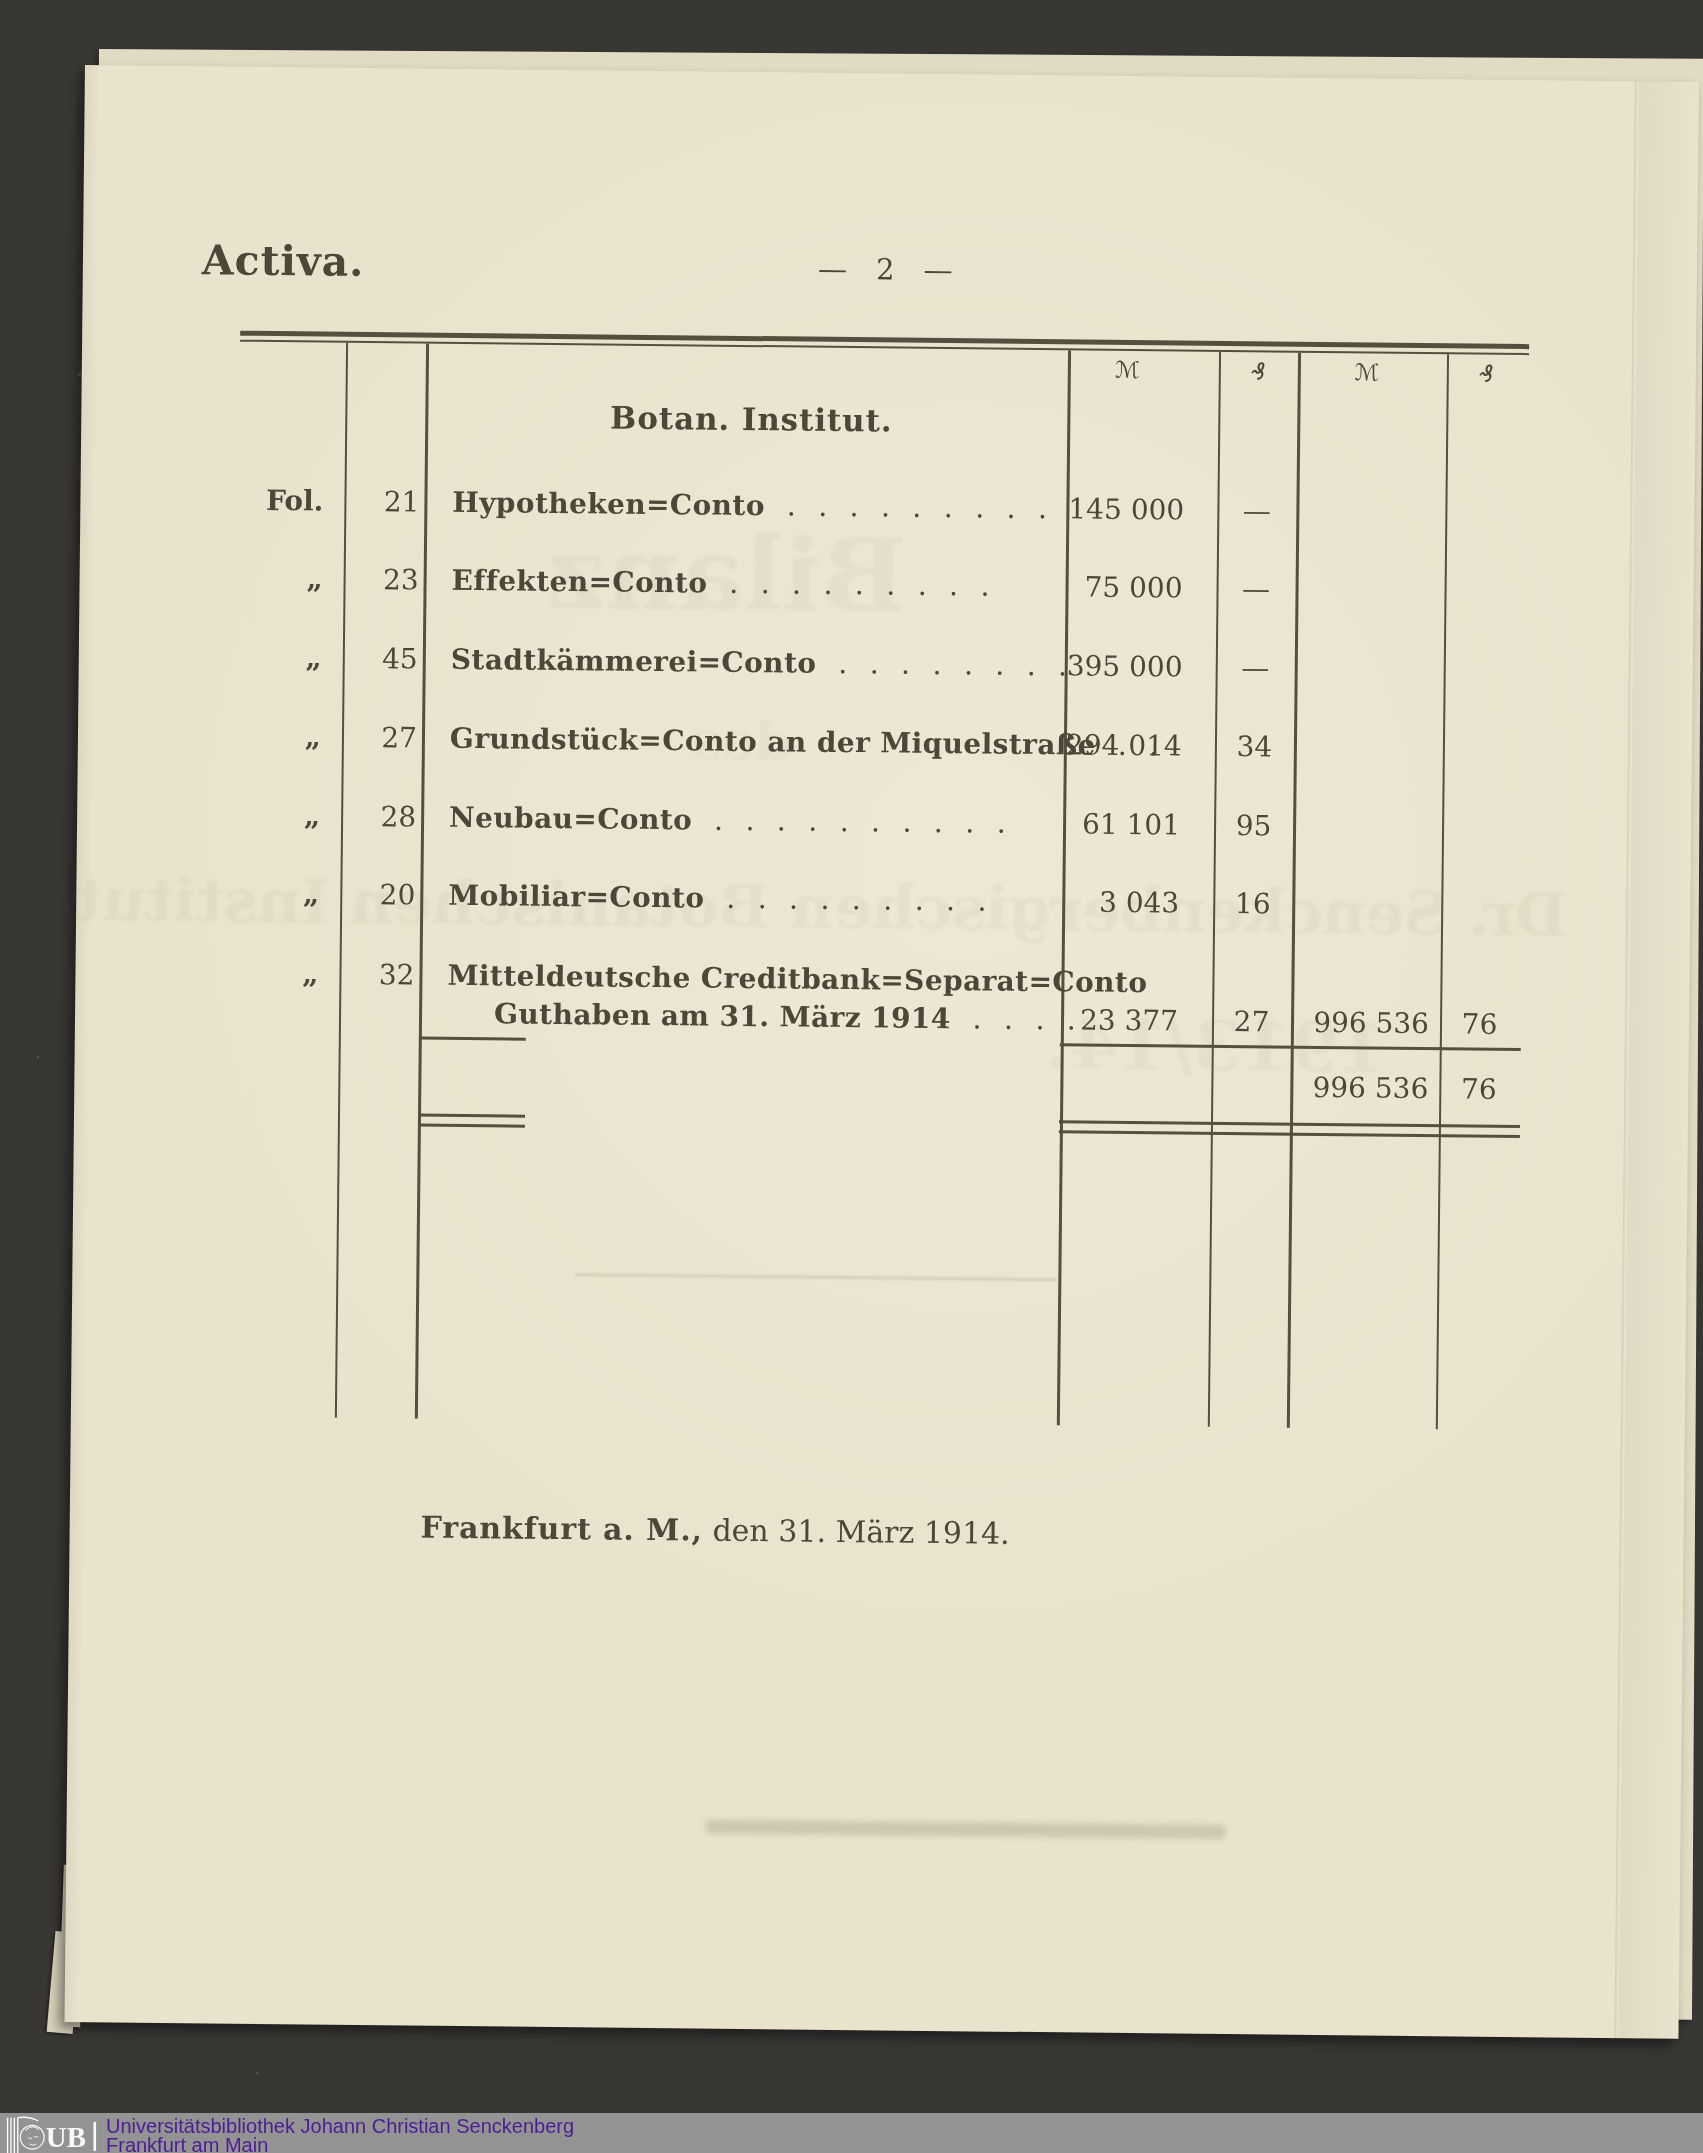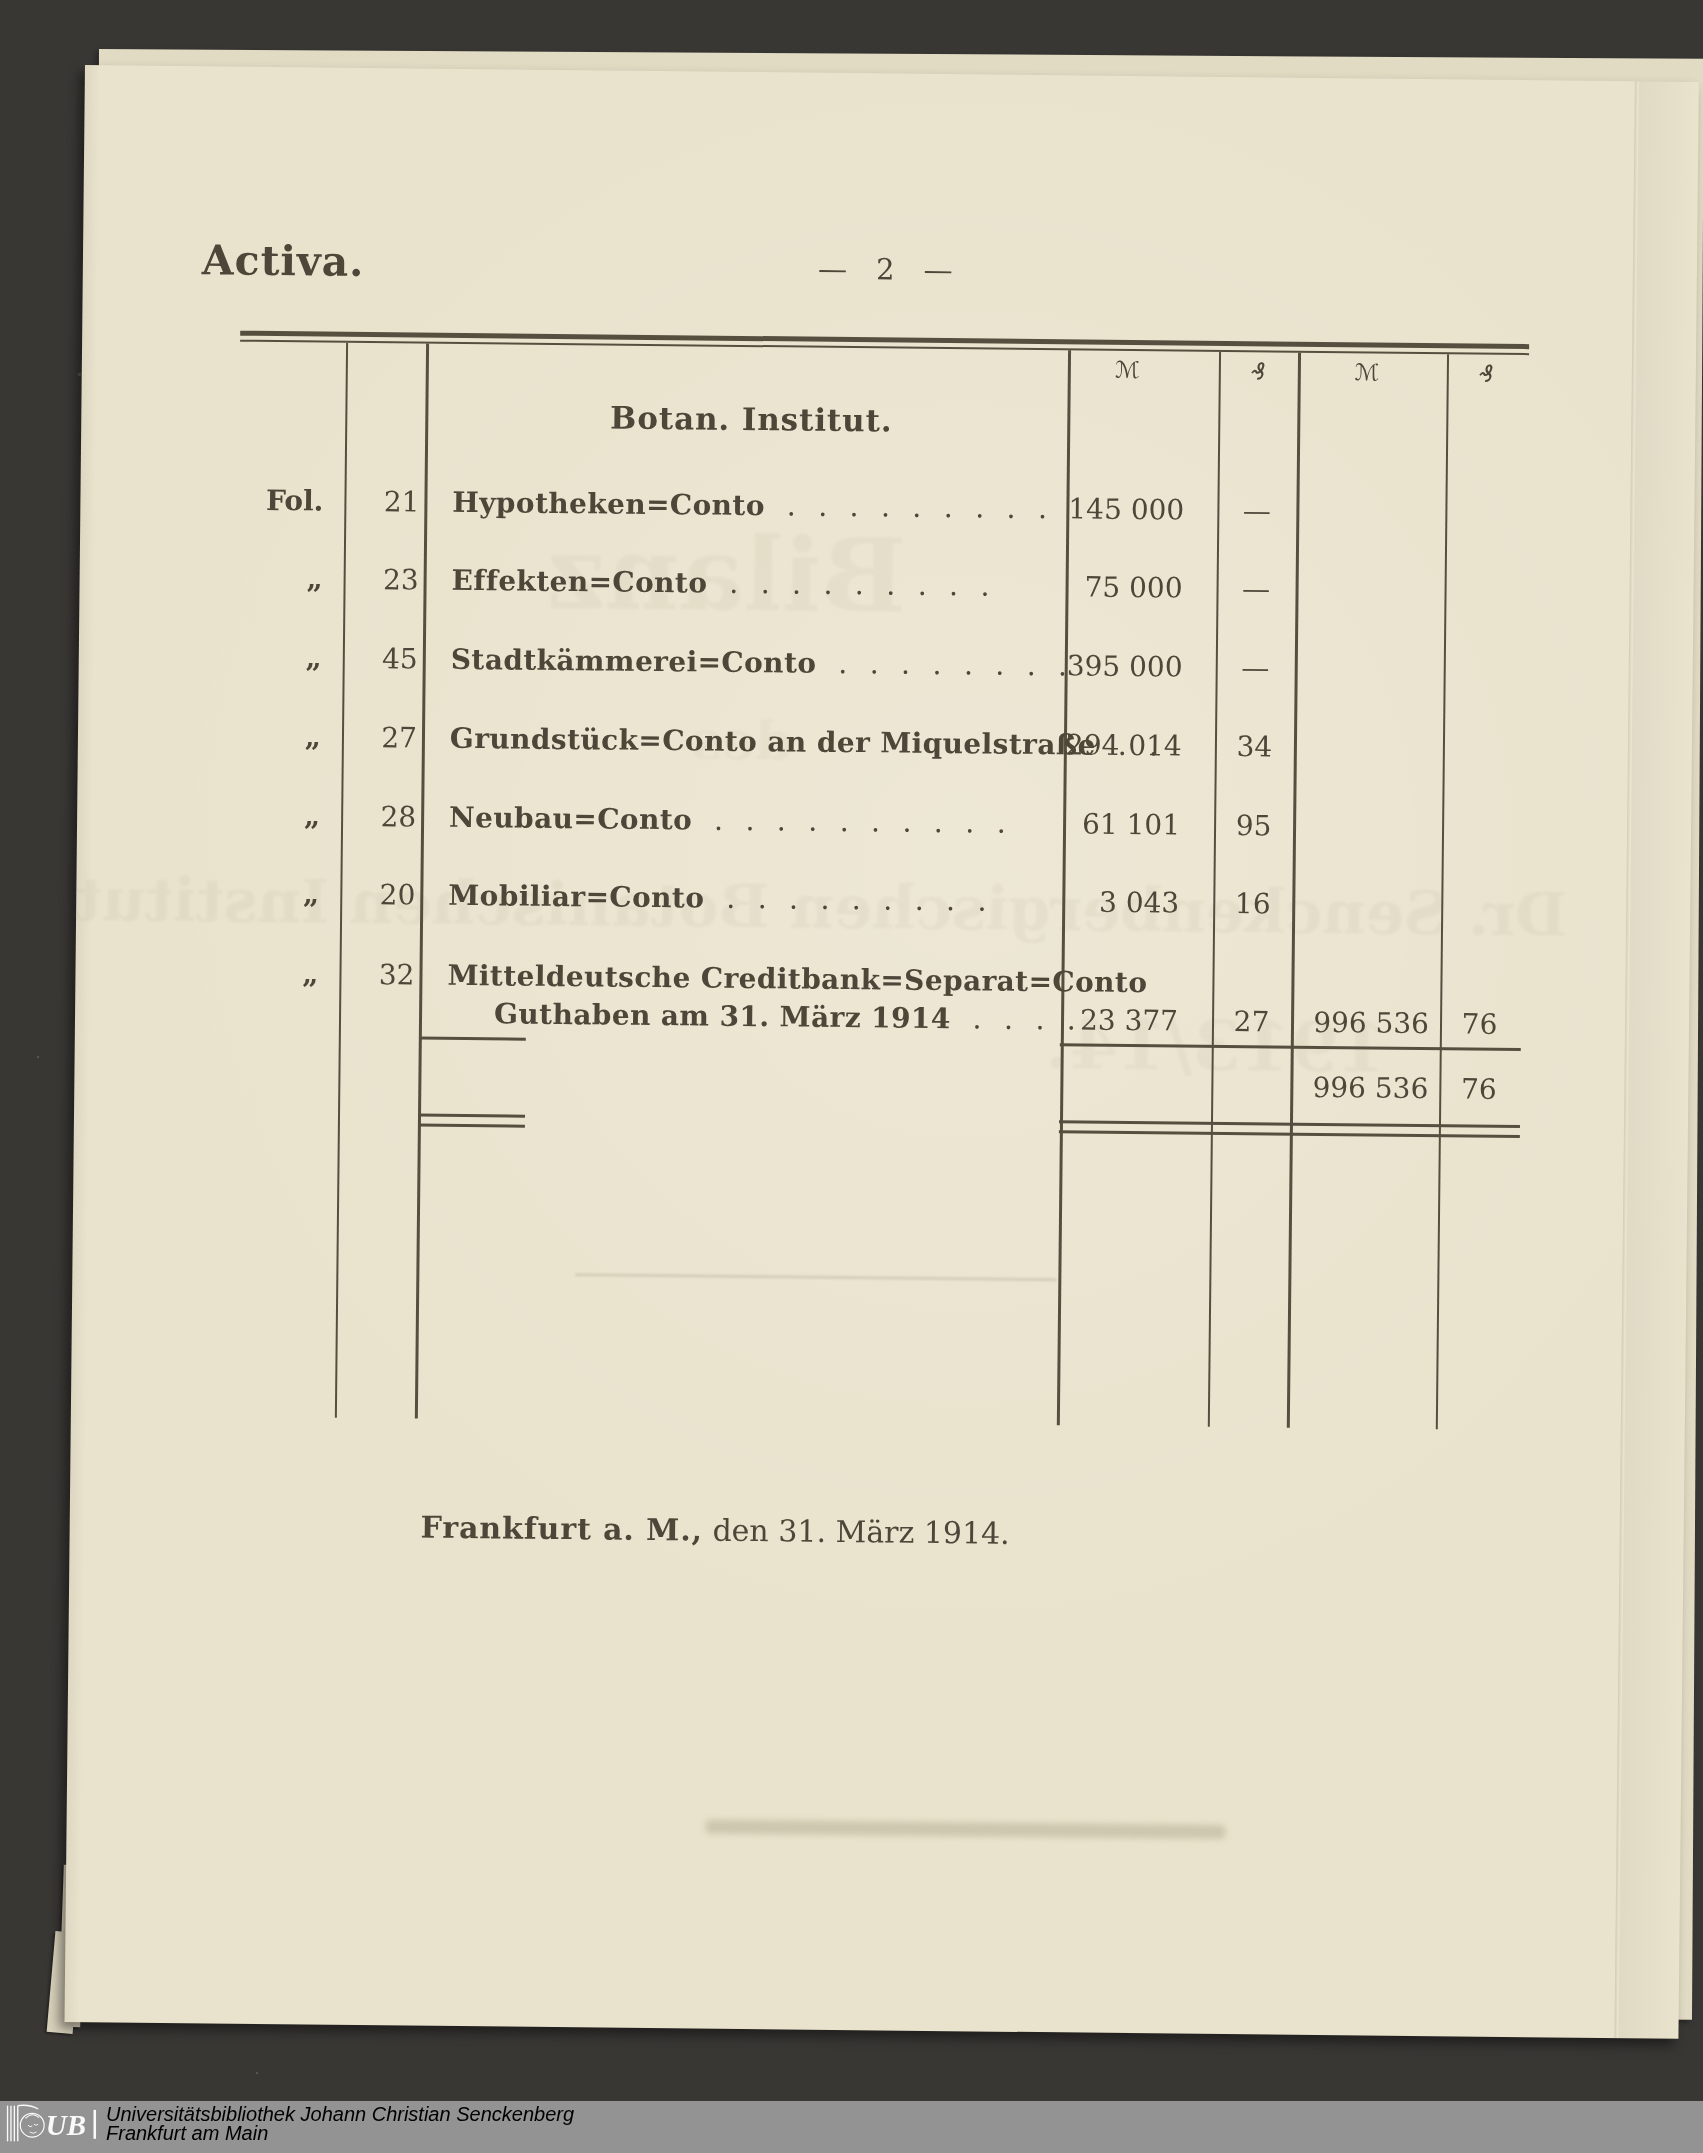--- a/index.html
+++ b/index.html
@@ -63,22 +63,22 @@
   .dateline .place{font-weight:700;letter-spacing:0.9px;}
 
   
   .ghost{position:absolute;color:#8f8a72;transform:scaleX(-1);filter:blur(1.3px);
          font-weight:700;text-align:center;white-space:nowrap;}
   .ghost-line{position:absolute;background:rgba(110,105,85,.18);filter:blur(0.9px);}
   .ghost-imprint{position:absolute;background:rgba(140,135,110,.30);filter:blur(3.4px);border-radius:5.1px;}
 
   
   .footer-bar{
-    position:absolute;left:0;bottom:0;width:1704px;height:52px;background:#939393;
-    font-family:"Liberation Sans","DejaVu Sans",sans-serif;color:#000000;font-style:italic;
+    position:absolute;left:0;bottom:0;width:1704px;height:40px;background:#939393;
+    font-family:"Liberation Sans","DejaVu Sans",sans-serif;color:#4c1d95;
   }
   .footer-text{position:absolute;left:106px;top:4px;font-size:20px;line-height:19px;}
   .footer-logo{position:absolute;left:5.1px;top:1.7px;}
 </style>
 </head>
 <body>
 
 <div class="speck" style="left:443px;top:109px;width:2.6px;height:2.6px;"></div>
 <div class="speck" style="left:1472px;top:181px;width:1.7px;height:1.7px;"></div>
 <div class="speck" style="left:78px;top:373px;width:2.6px;height:2.6px;"></div>

